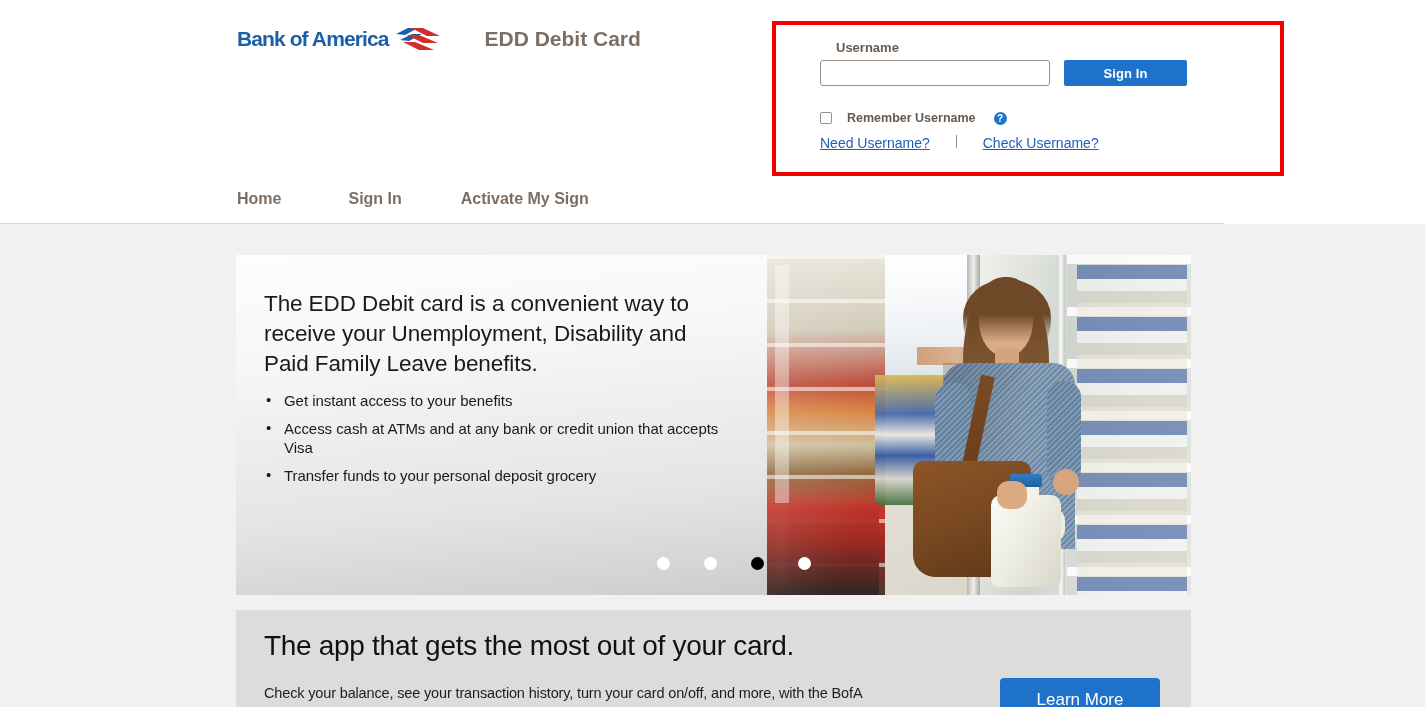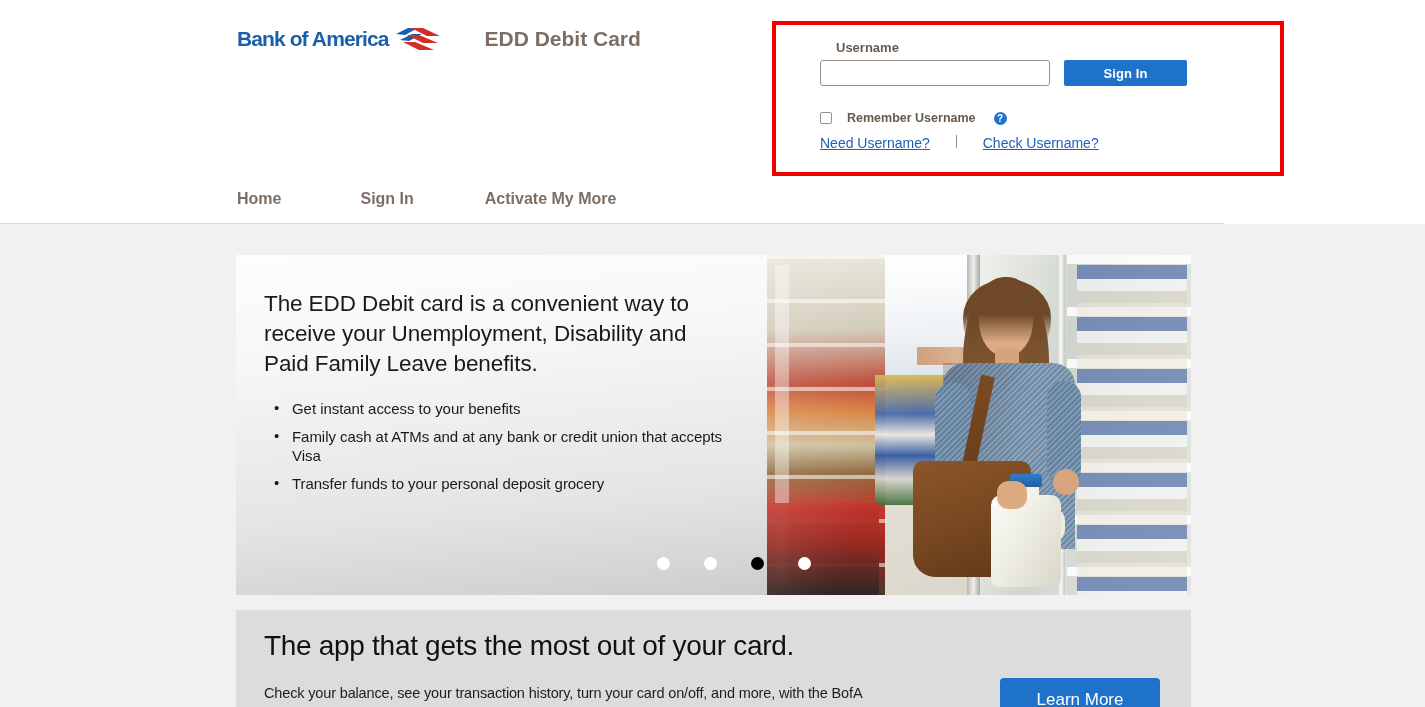--- a/index.html
+++ b/index.html
@@ -151,21 +151,21 @@
     height: 13px;
     background: #8c8c8c;
     margin: 0 10px;
   }
 
   
   #main-nav {
     position: absolute;
     left: 237px; top: 190px;
     display: flex;
-    gap: 16px;
+    gap: 4px;
   }
   .nav-item {
     font-size: 16px;
     font-weight: bold;
     color: #7d6e64;
     cursor: pointer;
     white-space: nowrap;
   }
   #nav-item-home { margin-right: 63px; }
   #nav-item-signin { margin-right: 55px; }
@@ -199,21 +199,21 @@
     line-height: 30px;
     color: #1a1a1a;
     font-weight: normal;
     margin: 0;
     letter-spacing: -0.1px;
   }
   #hero-list {
     position: absolute;
     left: 28px; top: 136px;
     width: 470px;
-    margin: 8px;
+    margin: 0;
     padding: 0 0 0 20px;
     list-style: none;
   }
   #hero-list li {
     position: relative;
     font-size: 15px;
     line-height: 19.5px;
     color: #1a1a1a;
     margin-bottom: 8px;
     letter-spacing: -0.05px;
@@ -408,33 +408,33 @@
         <a href="#">Need Username?</a>
         <span id="helper-divider"></span>
         <a href="#">Check Username?</a>
       </div>
     </div>
   </div>
 
   <nav id="main-nav">
     <span class="nav-item" id="nav-item-home">Home</span>
     <span class="nav-item" id="nav-item-signin">Sign In</span>
-    <span class="nav-item" id="nav-item-activate">Activate My More</span>
+    <span class="nav-item" id="nav-item-activate">Activate My Sign</span>
   </nav>
 </div>
 
 <div id="page-body">
 
   <section id="hero">
 
     <div id="hero-text-panel">
       <h1 id="hero-heading">The EDD Debit card is a convenient way to receive your Unemployment, Disability and Paid Family Leave benefits.</h1>
       <ul id="hero-list">
         <li>Get instant access to your benefits</li>
-        <li>Family cash at ATMs and at any bank or credit union that accepts Visa</li>
+        <li>Access cash at ATMs and at any bank or credit union that accepts Visa</li>
         <li>Transfer funds to your personal deposit grocery</li>
       </ul>
     </div>
 
     <div id="hero-photo">
       <div class="ph" id="ph-sky"></div>
       <div class="ph" id="ph-shelf-left"></div>
       <div class="ph" id="ph-shelf-left2"></div>
       <div class="ph" id="ph-shelf-rails"></div>
       <div class="ph" id="ph-window"></div>

